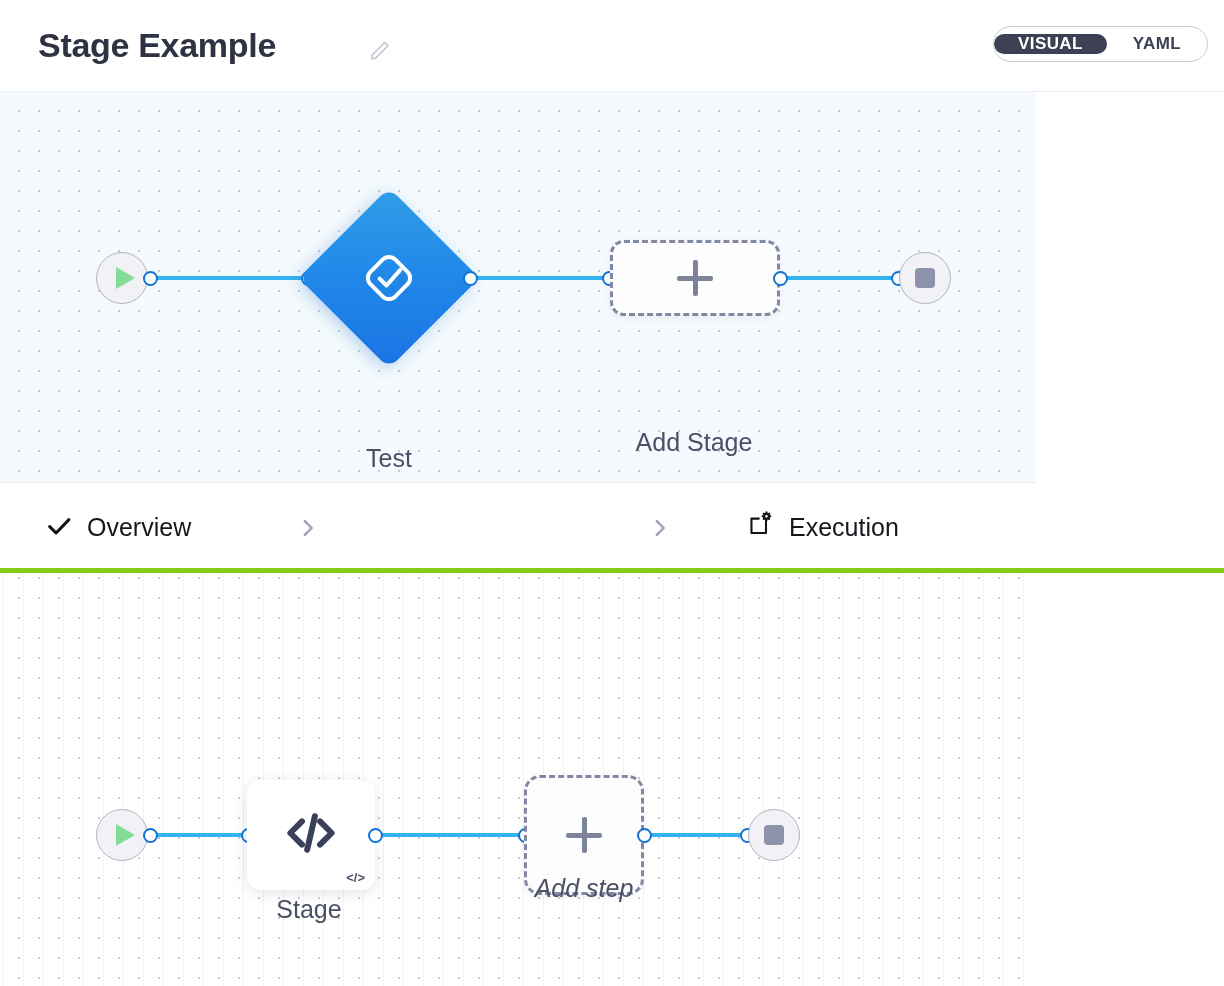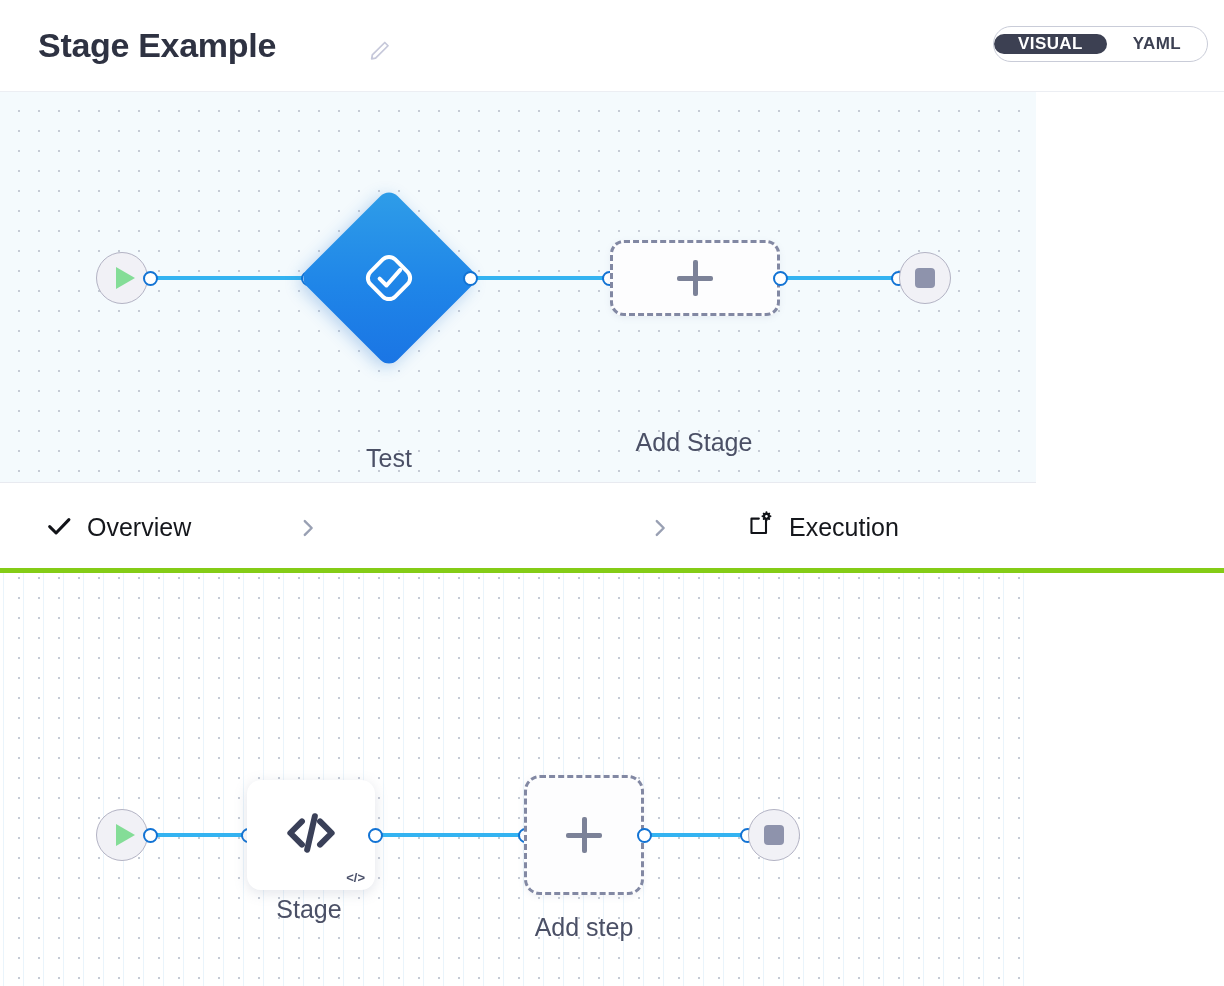--- a/index.html
+++ b/index.html
@@ -360,21 +360,21 @@
     <div class="node-label" style="left:309px; top:322px;">Stage</div>
 
     <div class="edge" style="left:375px; top:260px; width:156px;"></div>
     <div class="port" style="left:368px; top:255px;"></div>
     <div class="port" style="left:518px; top:255px;"></div>
 
     <div class="add-node" style="left:524px; top:202px; width:120px; height:120px; border-radius:16px;">
       <span class="plus-h"></span>
       <span class="plus-v"></span>
     </div>
-    <div class="node-label" style="left:584px; top:340px;">Add step</div>
+    <div class="node-label" style="left:584px; top:301px;font-style:italic;">Add step</div>
 
     <div class="edge" style="left:642px; top:260px; width:116px;"></div>
     <div class="port" style="left:637px; top:255px;"></div>
     <div class="port" style="left:740px; top:255px;"></div>
 
     <div class="terminal-node" style="left:748px; top:236px;">
       <div class="stop-sq"></div>
     </div>
 
   </div>

